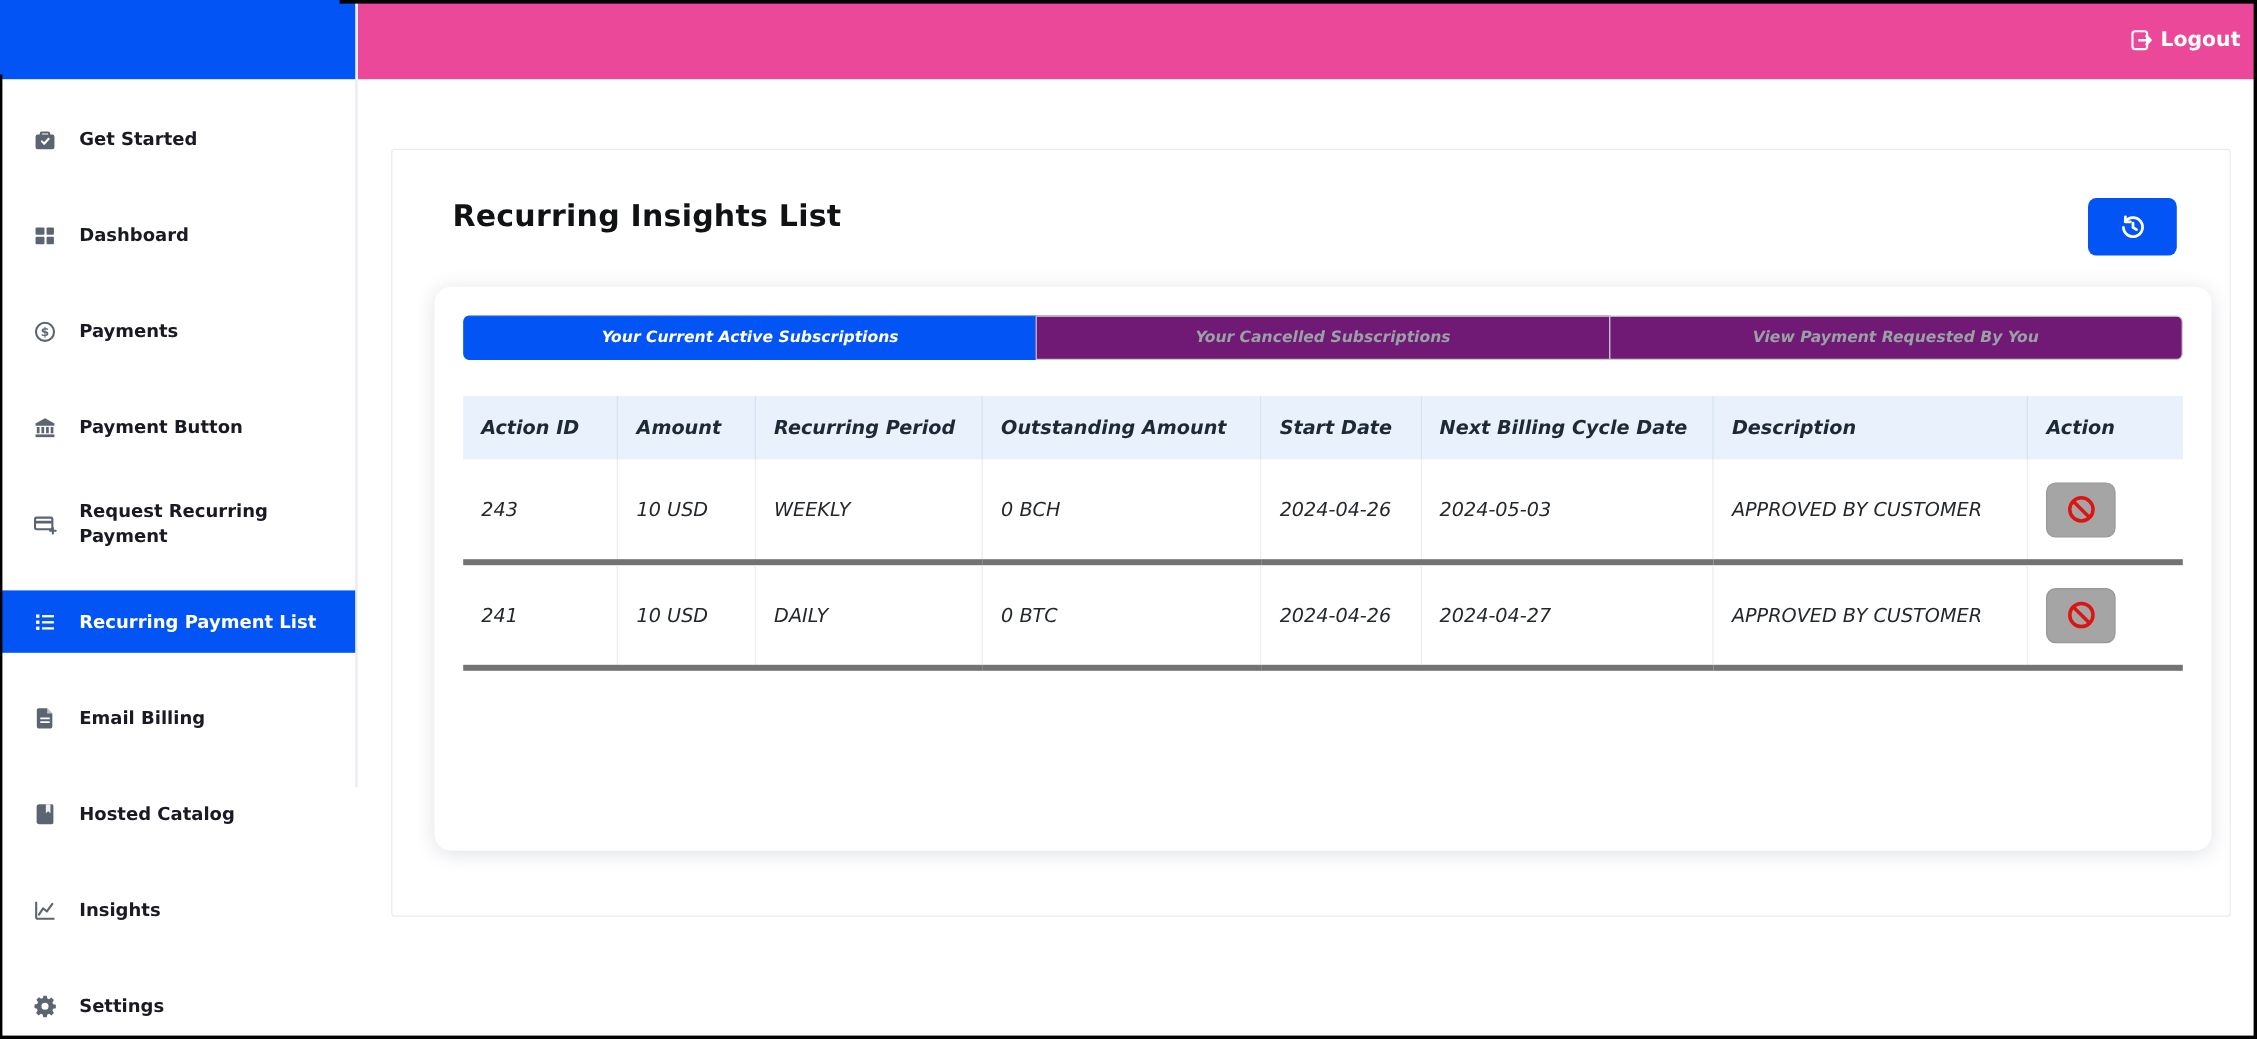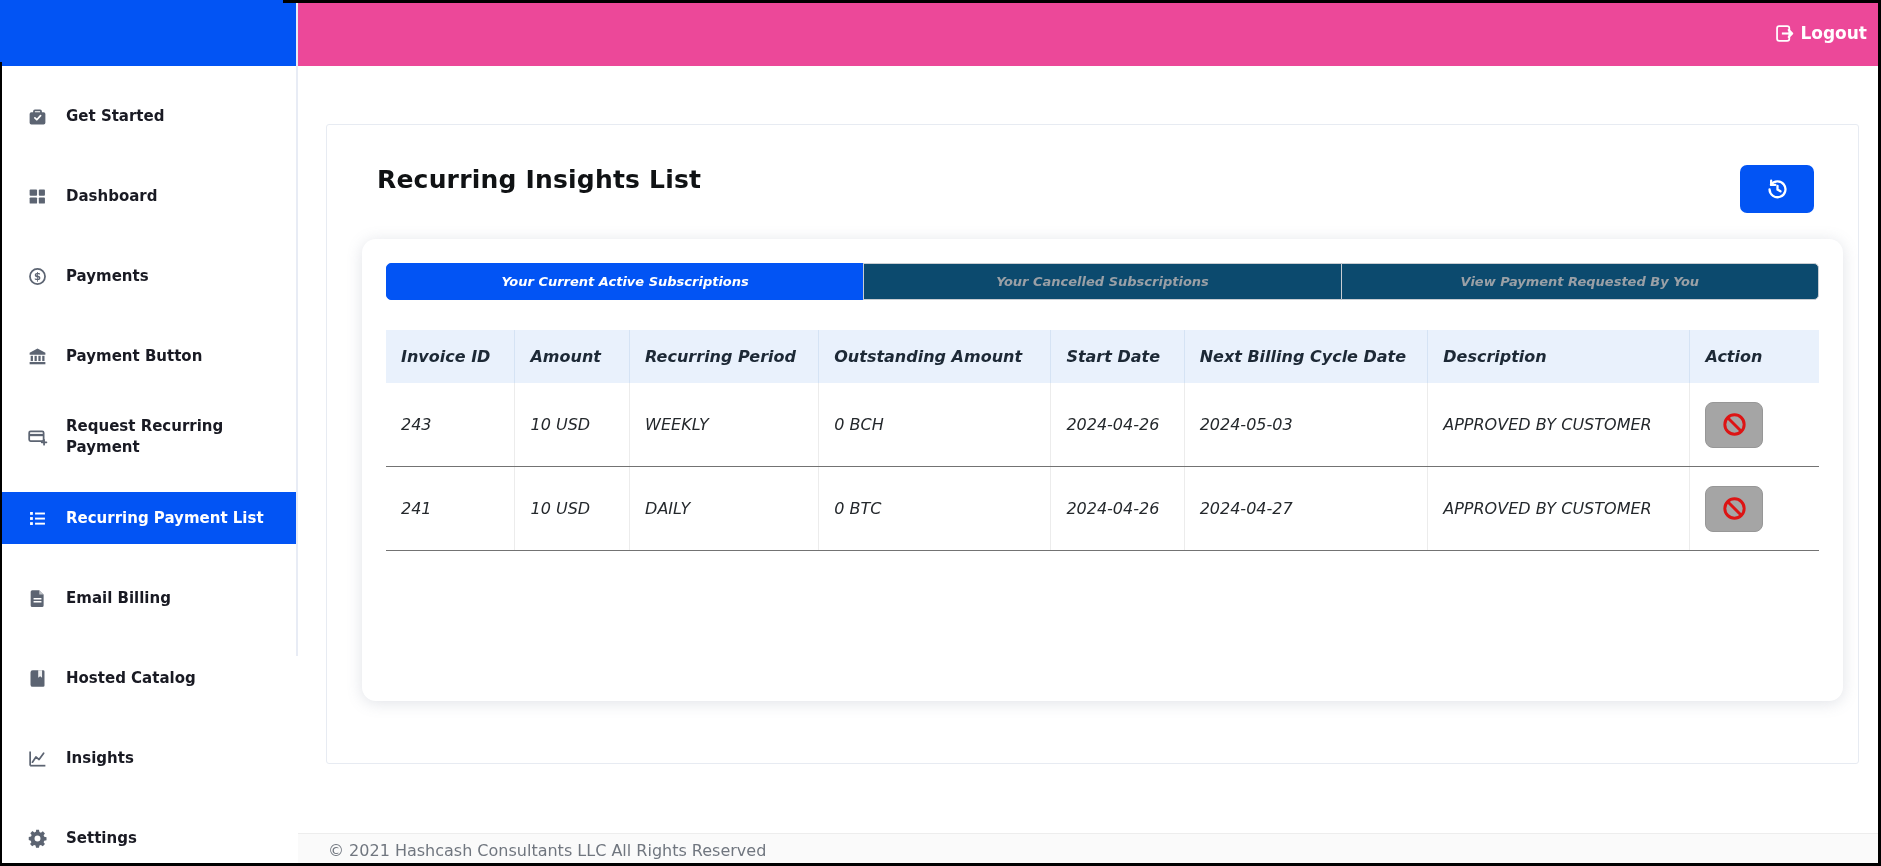--- a/index.html
+++ b/index.html
@@ -38,29 +38,29 @@
   .content { flex: 1; }
   .outer-card { margin: 58px 22px 0 28px; height: 640px; background: #fff; border: 1px solid #e7ebf2; border-radius: 3px; }
   .page-head { display: flex; align-items: flex-start; justify-content: space-between; padding: 40px 44px 0 50px; }
   .page-title { font-size: 25px; font-weight: bold; color: #101214; letter-spacing: .2px; }
   .refresh-btn { width: 74px; height: 48px; background: #0254f4; border: none; border-radius: 7px; cursor: pointer; display: flex; align-items: center; justify-content: center; }
   .refresh-btn svg { width: 23px; height: 23px; display: block; }
 
   .inner-card { margin: 26px 15px 0 35px; background: #fff; border-radius: 14px; padding: 24px 24px 150px 24px; box-shadow: 0 2px 16px rgba(100,110,135,.20); font-style: italic; }
 
   .tabs { display: flex; width: 100%; }
-  .tab { flex: 1; height: 37px; display: flex; align-items: center; justify-content: center; background: #0c4a6e; border: 1px solid #c9cdd2; margin-left: -1px; font-size: 13px; font-weight: bold; color: #9aa0a6; cursor: pointer; }
+  .tab { flex: 1; height: 37px; display: flex; align-items: center; justify-content: center; background: #701a75; border: 1px solid #c9cdd2; margin-left: -1px; font-size: 13px; font-weight: bold; color: #9aa0a6; cursor: pointer; }
   .tab:first-child { margin-left: 0; border-top-left-radius: 5px; border-bottom-left-radius: 5px; }
   .tab:last-child { border-top-right-radius: 5px; border-bottom-right-radius: 5px; }
   .tab.active { background: #0254f4; border-color: #0254f4; color: #fff; }
 
   table.grid { width: 100%; border-collapse: collapse; margin-top: 30px; }
   .grid th { background: #e9f1fc; text-align: left; font-size: 16px; font-weight: bold; color: #1d2936; padding: 17px 15px; border-right: 1px solid #d5e3f4; }
   .grid th:last-child { border-right: none; }
-  .grid td { font-size: 16px; color: #24282c; padding: 32px 15px; border-right: 1px solid #ececec; border-bottom: 1px solid #737373; background: #fff; vertical-align: middle; }
+  .grid td { font-size: 16px; color: #24282c; padding: 32px 15px; border-right: 1px solid #ececec; border-bottom: 5px solid #737373; background: #fff; vertical-align: middle; }
   .grid td:last-child { border-right: none; }
   .grid td.action-cell { padding: 18px 15px; }
   .action-btn { width: 58px; height: 46px; background: #a5a5a5; border: 1px solid #979797; border-radius: 8px; cursor: pointer; display: flex; align-items: center; justify-content: center; }
   .action-btn svg { width: 27px; height: 27px; display: block; }
 
   .footer { height: 33px; background: #fafafa; border-top: 1px solid #ededed; display: flex; align-items: center; padding-left: 30px; }
   .footer span { font-size: 16px; color: #70767f; }
 </style>
 </head>
 <body>
@@ -233,21 +233,21 @@
                 <col style="width:8%">
                 <col style="width:13.2%">
                 <col style="width:16.2%">
               <col style="width:9.3%">
                 <col style="width:17%">
                 <col style="width:18.3%">
                 <col style="width:9%">
             </colgroup>
             <thead>
               <tr>
-  <th>Invoice ID</th>
+  <th>Action ID</th>
 
   <th>Amount</th>
 
   <th>Recurring Period</th>
 
   <th>Outstanding Amount</th>
 
   <th>Start Date</th>
 
   <th>Next Billing Cycle Date</th>
@@ -296,17 +296,14 @@
                       </span>
       </button>
     </td>
   </tr>
 </tbody>
           </table>
         </div>
       </section>
     </div>
 
-    <footer class="footer">
-      <span>© 2021 Hashcash Consultants LLC All Rights Reserved</span>
-    </footer>
   </div>
 </div>
 
 </body></html>

